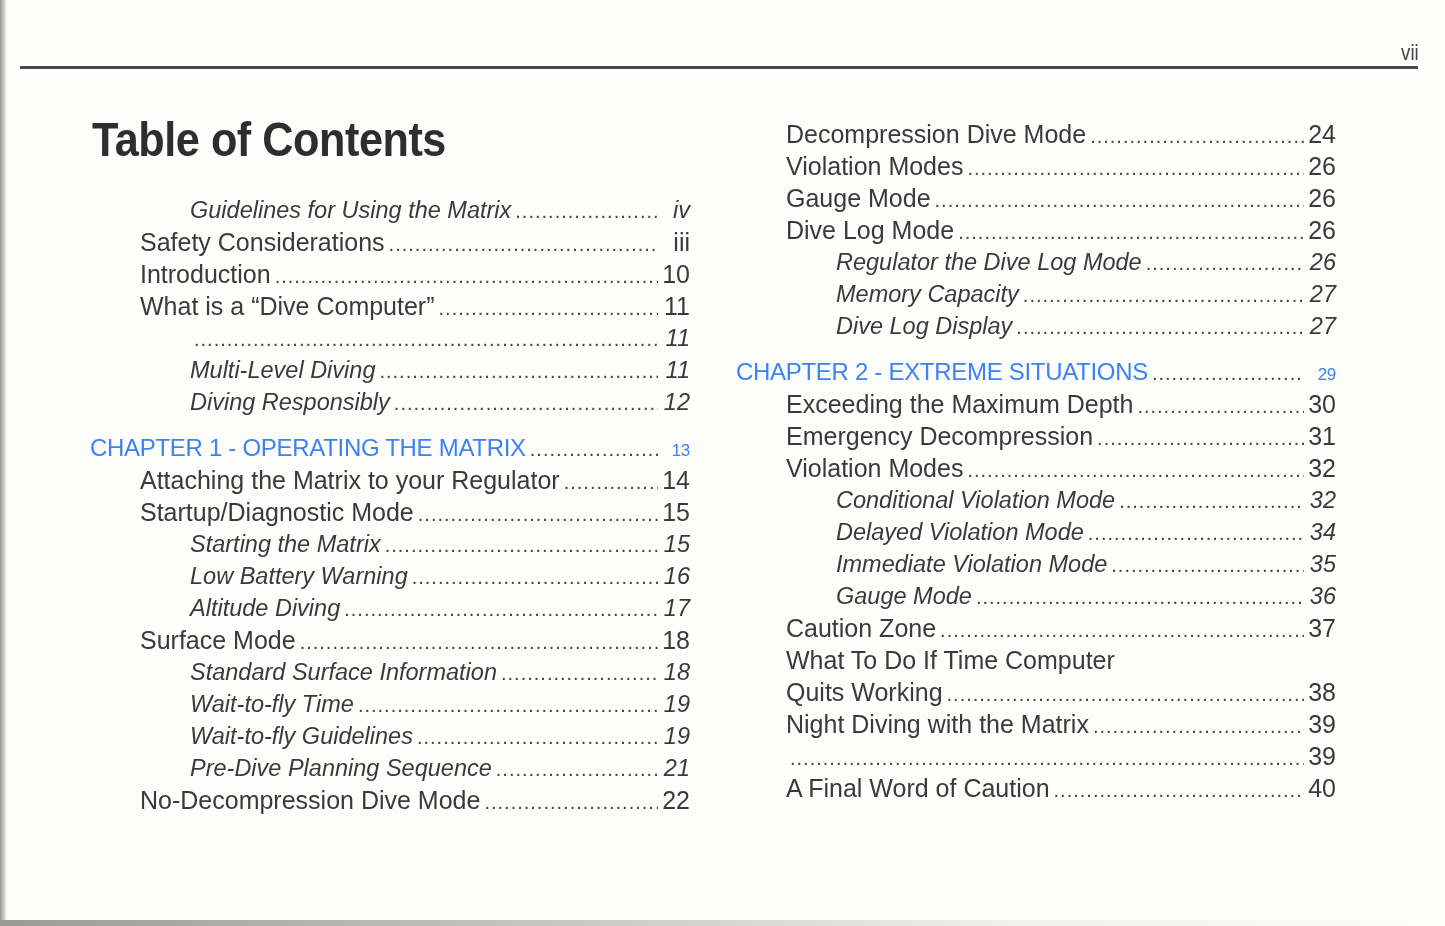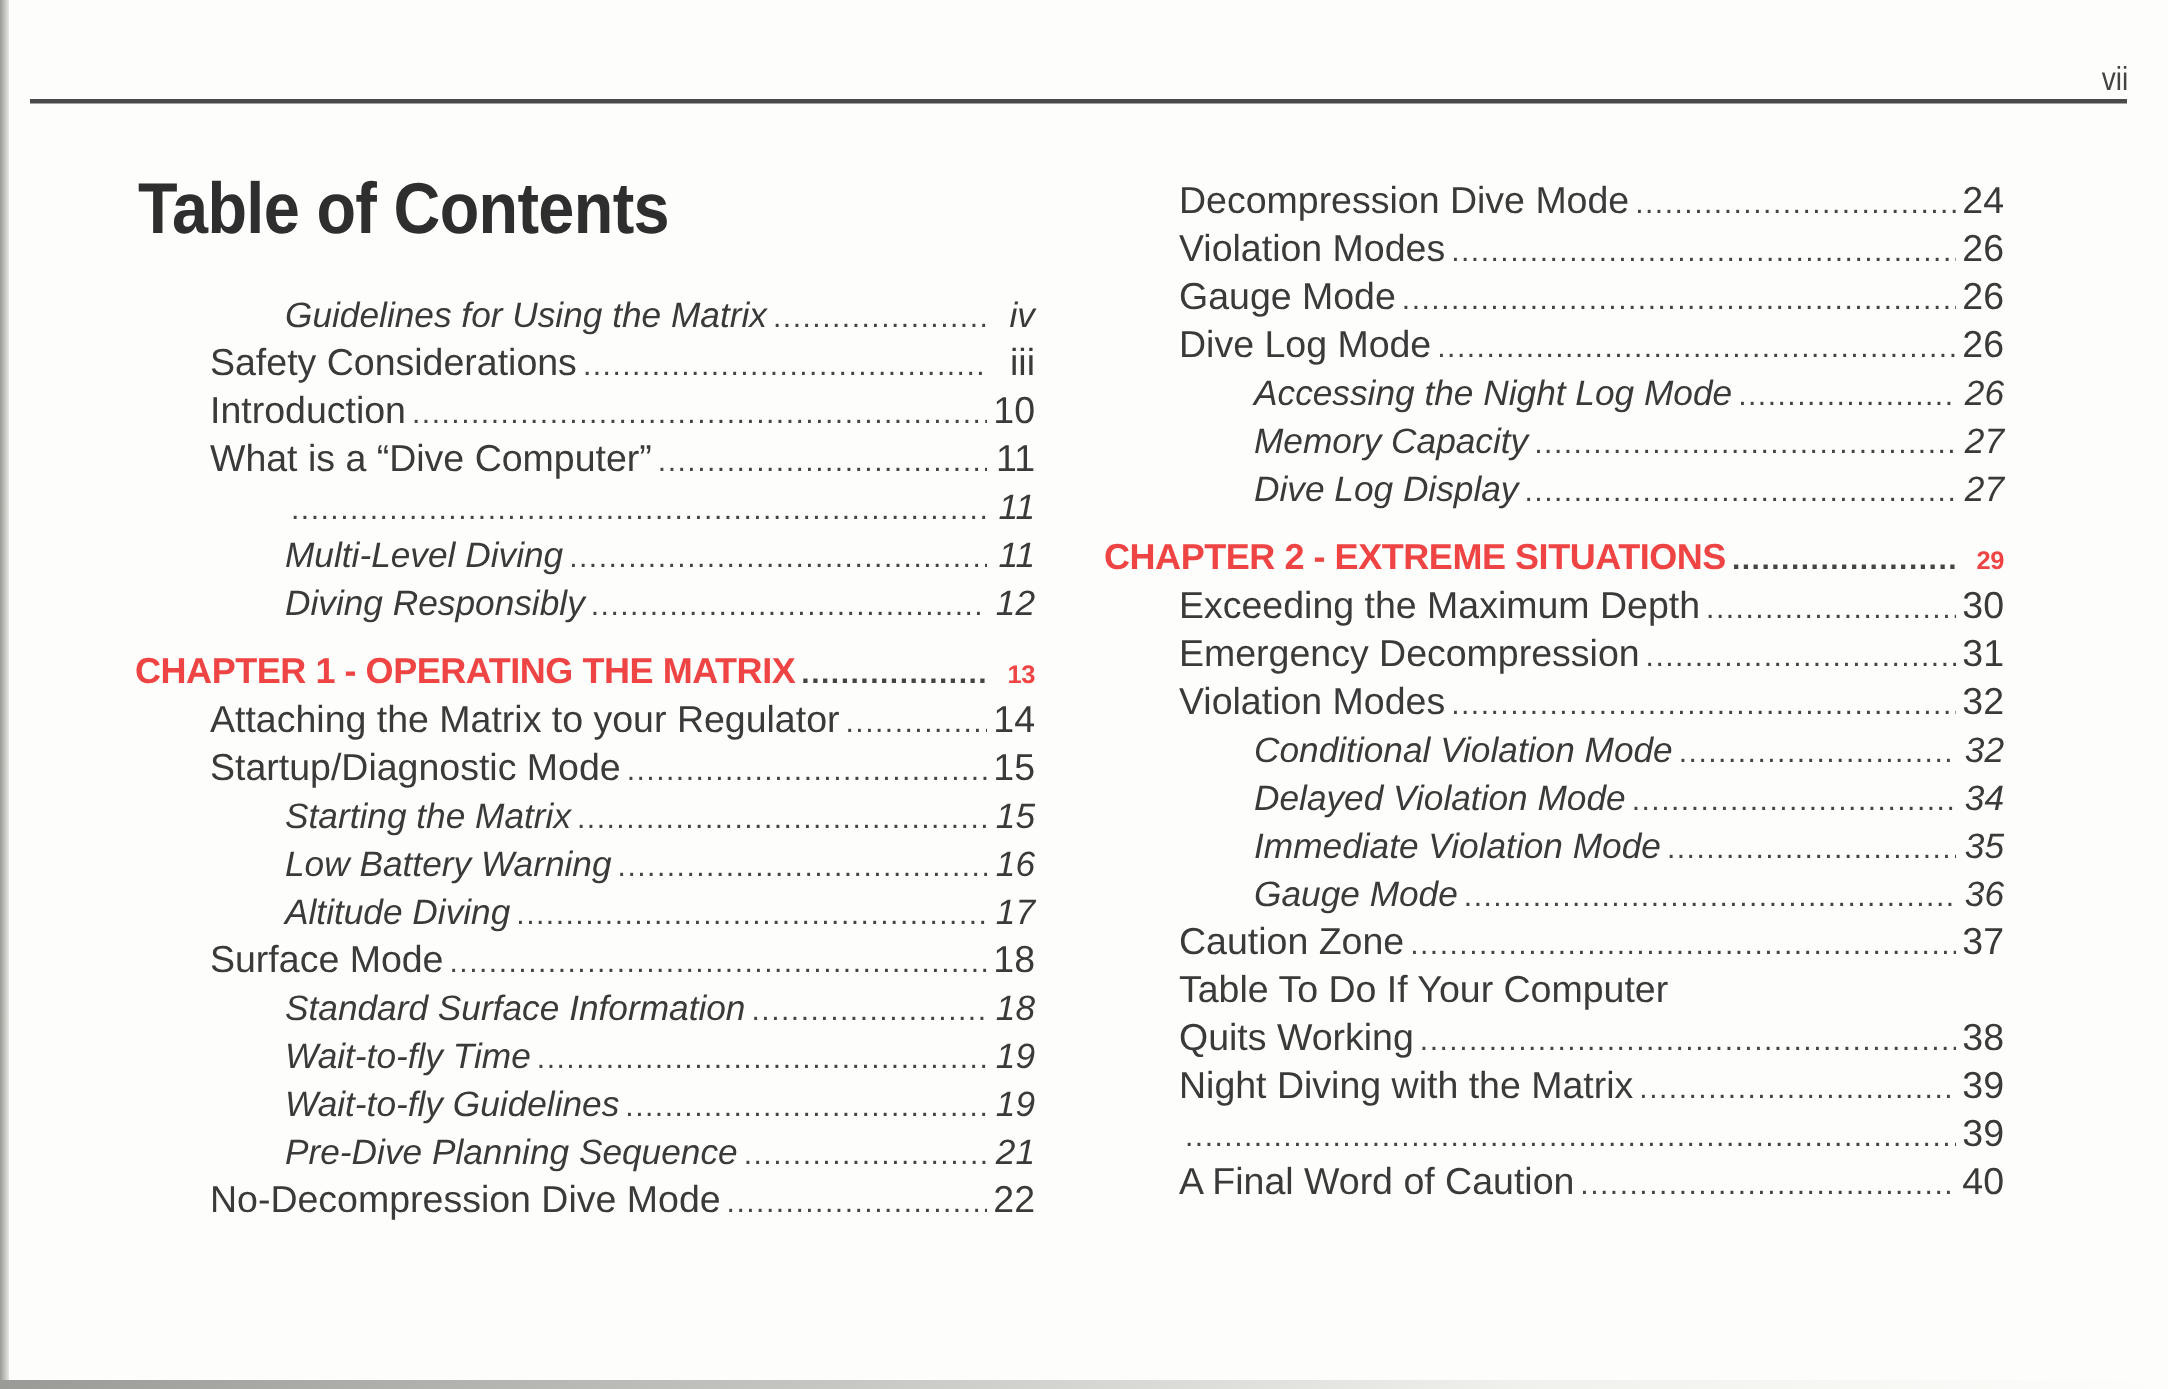--- a/index.html
+++ b/index.html
@@ -49,21 +49,21 @@
       font-size: 20px; letter-spacing: 1px; color: #444;
     }
     .entry .dots::before {
       content: "...................................................................................................................................................................";
     }
     .entry .page { text-align: right; min-width: 28px; }
     .lvl1 { padding-left: 50px; }
     .lvl2 { padding-left: 100px; font-style: italic; font-size: 23.5px; }
     .lvl2 .dots { font-style: normal; }
     .chapter {
-      font-weight: bold; font-size: 24px; color: #ef4444;
+      font-weight: normal; font-size: 24px; color: #3b82f6;
       margin-top: 14px; padding-left: 0;
       letter-spacing: -0.3px;
     }
     .chapter .page { font-size: 17px; }
     .nodots .dots::before { content: ""; }
   </style>
 </head>
 <body>
 
 <div class="left-edge"></div>
@@ -184,21 +184,21 @@
       <span class="text">Gauge Mode</span>
       <span class="dots"></span>
       <span class="page">26</span>
     </div>
     <div class="entry lvl1">
       <span class="text">Dive Log Mode</span>
       <span class="dots"></span>
       <span class="page">26</span>
     </div>
     <div class="entry lvl2">
-      <span class="text">Accessing the Night Log Mode</span>
+      <span class="text">Regulator the Dive Log Mode</span>
       <span class="dots"></span>
       <span class="page">26</span>
     </div>
     <div class="entry lvl2">
       <span class="text">Memory Capacity</span>
       <span class="dots"></span>
       <span class="page">27</span>
     </div>
     <div class="entry lvl2">
       <span class="text">Dive Log Display</span>
@@ -244,21 +244,21 @@
       <span class="text">Gauge Mode</span>
       <span class="dots"></span>
       <span class="page">36</span>
     </div>
     <div class="entry lvl1">
       <span class="text">Caution Zone</span>
       <span class="dots"></span>
       <span class="page">37</span>
     </div>
     <div class="entry lvl1 nodots">
-      <span class="text">Table To Do If Your Computer</span>
+      <span class="text">What To Do If Time Computer</span>
       <span class="dots"></span>
       <span class="page"></span>
     </div>
     <div class="entry lvl1">
       <span class="text">Quits Working</span>
       <span class="dots"></span>
       <span class="page">38</span>
     </div>
     <div class="entry lvl1">
       <span class="text">Night Diving with the Matrix</span>

